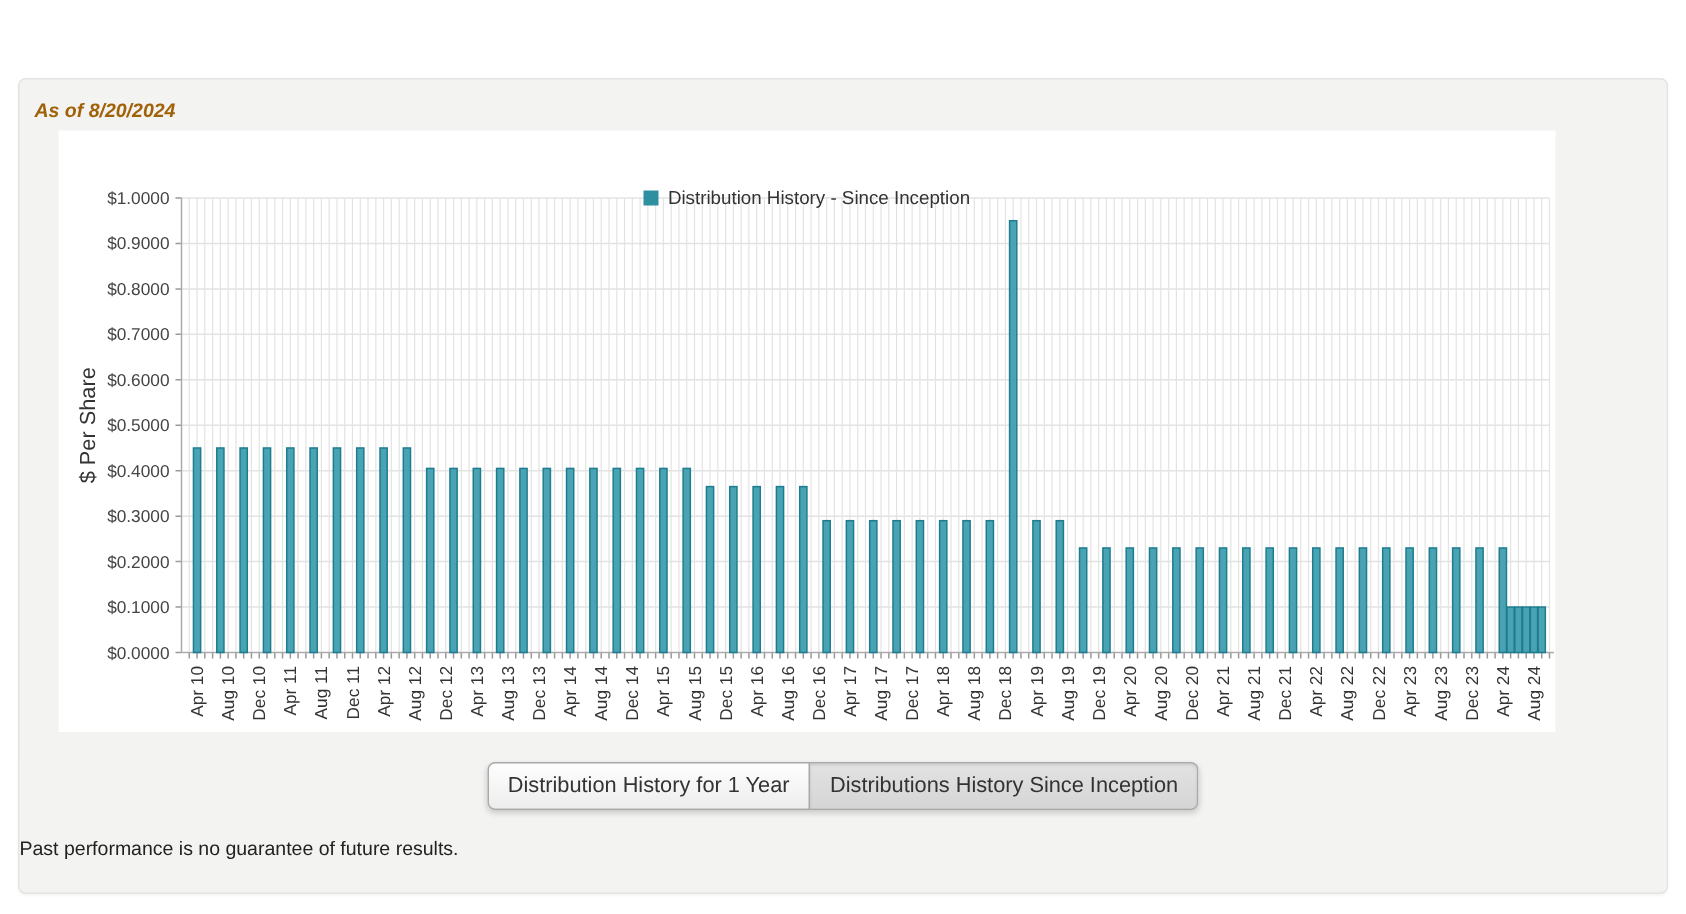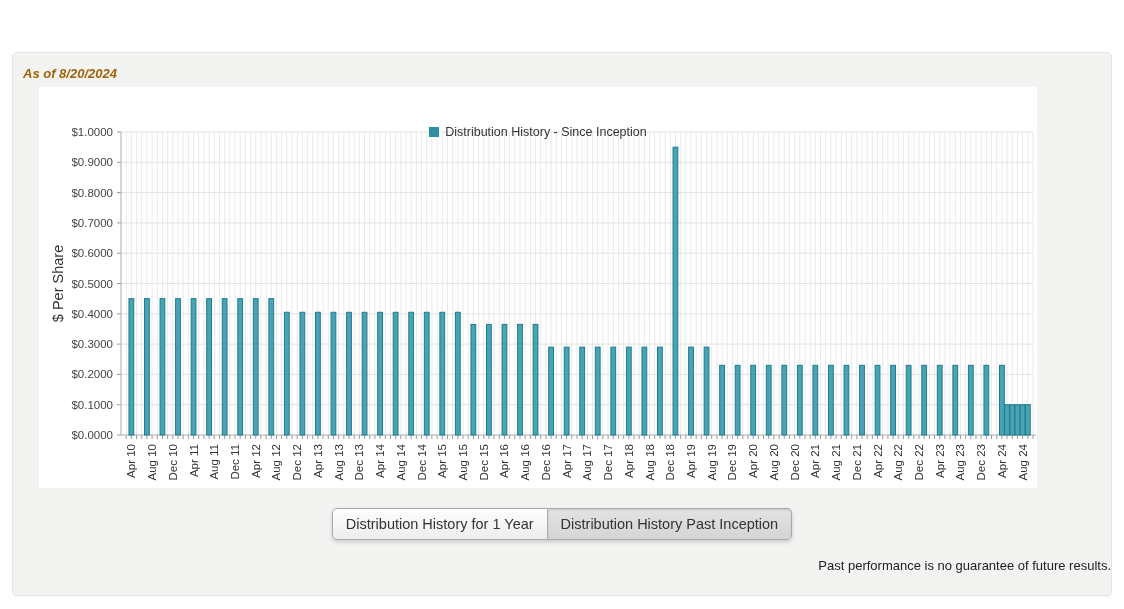--- a/index.html
+++ b/index.html
@@ -18,21 +18,21 @@
   .xtick{font-size:11.5px;fill:#333;font-family:"Liberation Sans",sans-serif;}
   .ylab{font-size:14.5px;fill:#333;font-family:"Liberation Sans",sans-serif;}
   .btn-row{position:absolute;left:0;top:455px;width:100%;text-align:center;}
   .btn-group{display:inline-flex;border-radius:5px;box-shadow:0 2px 4px rgba(0,0,0,.18);}
   .btn{font-family:"Liberation Sans",sans-serif;font-size:14.5px;color:#333;
        padding:7px 13px;border:1px solid #aaa;background:linear-gradient(#fefefe,#ededed);
        cursor:pointer;}
   .btn:first-child{border-radius:5px 0 0 5px;text-align:center;}
   .btn:last-child{border-radius:0 5px 5px 0;border-left:none;}
   .btn.active{background:linear-gradient(#e2e2e2,#d5d5d5);box-shadow:inset 0 1px 2px rgba(0,0,0,.12);}
-  .footnote{position:absolute;left:0;top:505px;width:100%;text-align:right;font-size:13px;color:#222;}
+  .footnote{position:absolute;left:0;top:505px;width:100%;text-align:left;font-size:13px;color:#222;}
 </style>
 </head>
 <body>
 
 <div class="page">
 
   <div class="panel">
     <div class="asof">As of 8/20/2024</div>
 
     <div class="chart-box">
@@ -532,19 +532,19 @@
           <text x="987.6363636363636" y="357" text-anchor="end" class="xtick" transform="rotate(-90 987.6363636363636 357)">Aug 24</text>
         </svg>
       <div class="legend">
         <span class="swatch" id="legend-swatch" style="background: rgb(46, 143, 160);"></span><span>Distribution History - Since Inception</span>
       </div>
     </div>
 
     <div class="btn-row">
       <span class="btn-group">
         <button class="btn">Distribution History for 1 Year</button>
-        <button class="btn active">Distribution History Past Inception</button>
+        <button class="btn active">Distributions History Since Inception</button>
       </span>
     </div>
 
     <div class="footnote">Past performance is no guarantee of future results.</div>
   </div>
 </div>
 
 </body></html>

